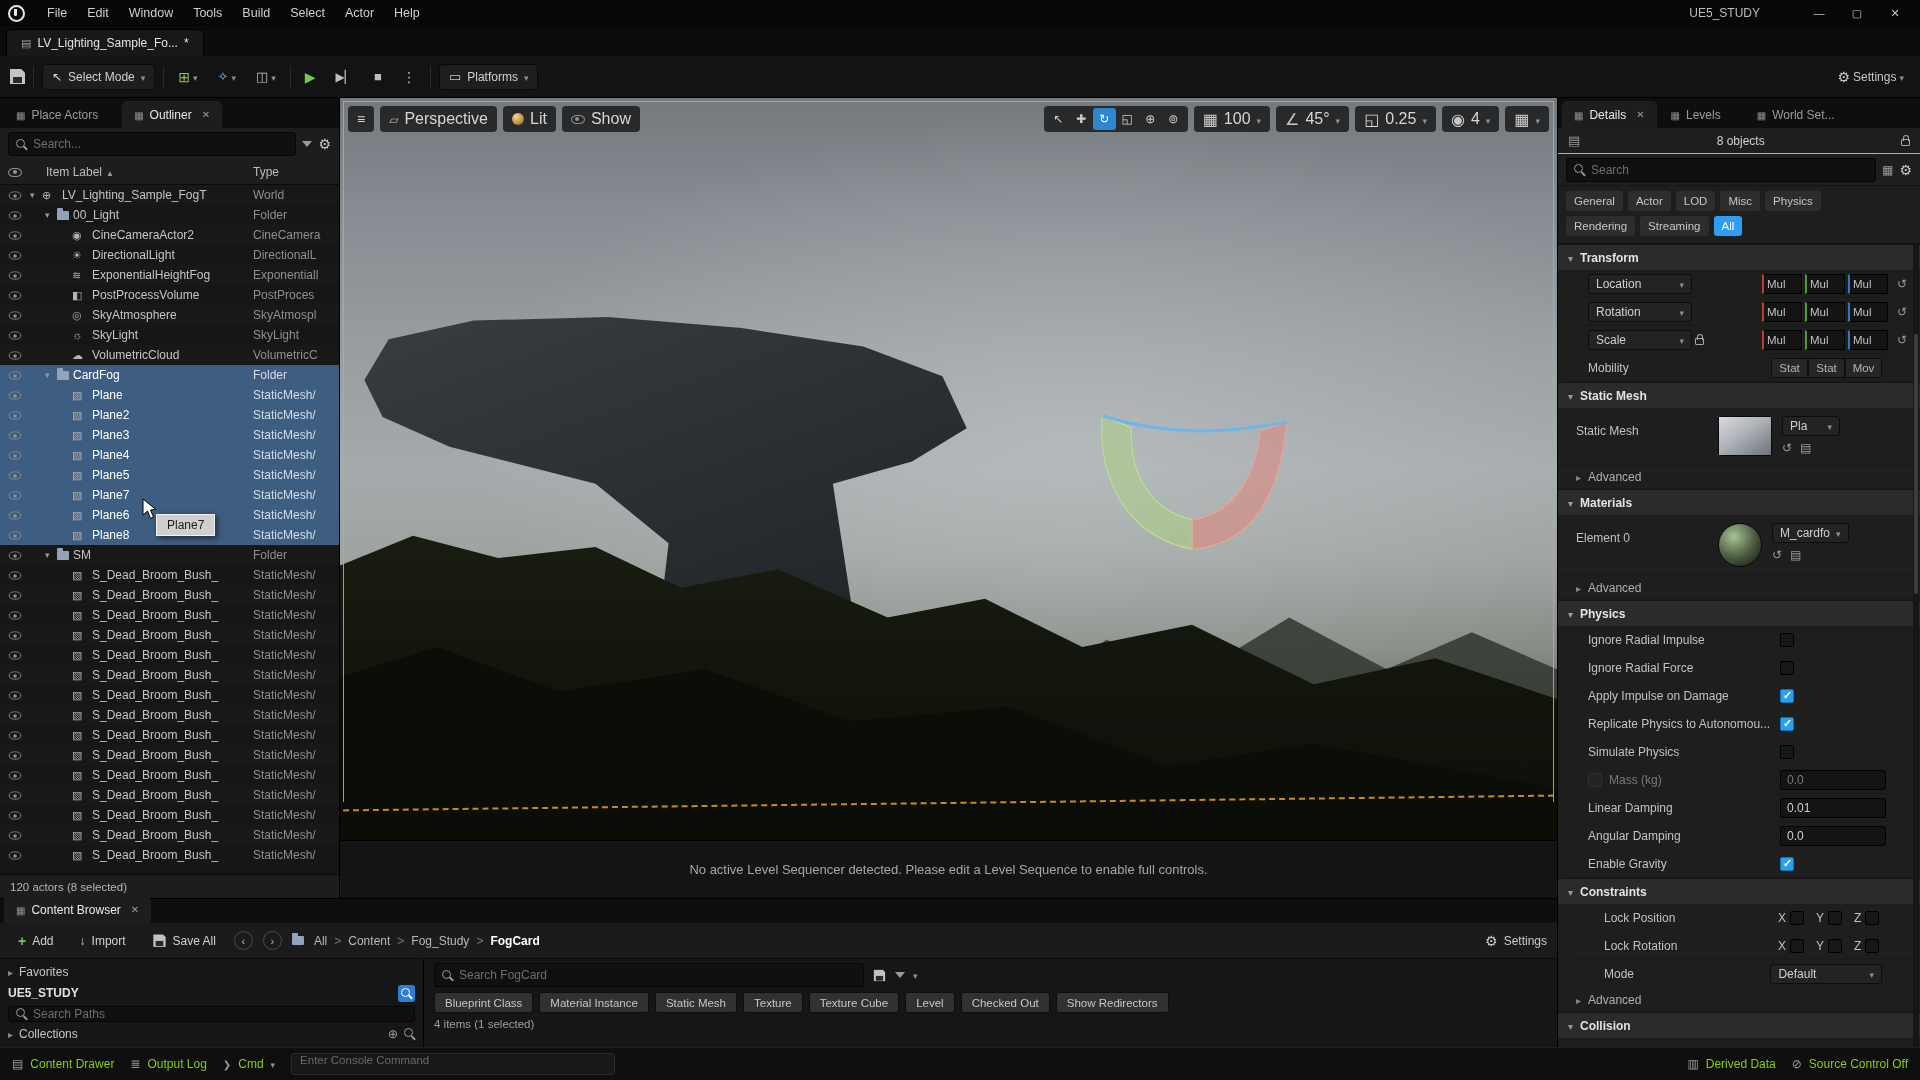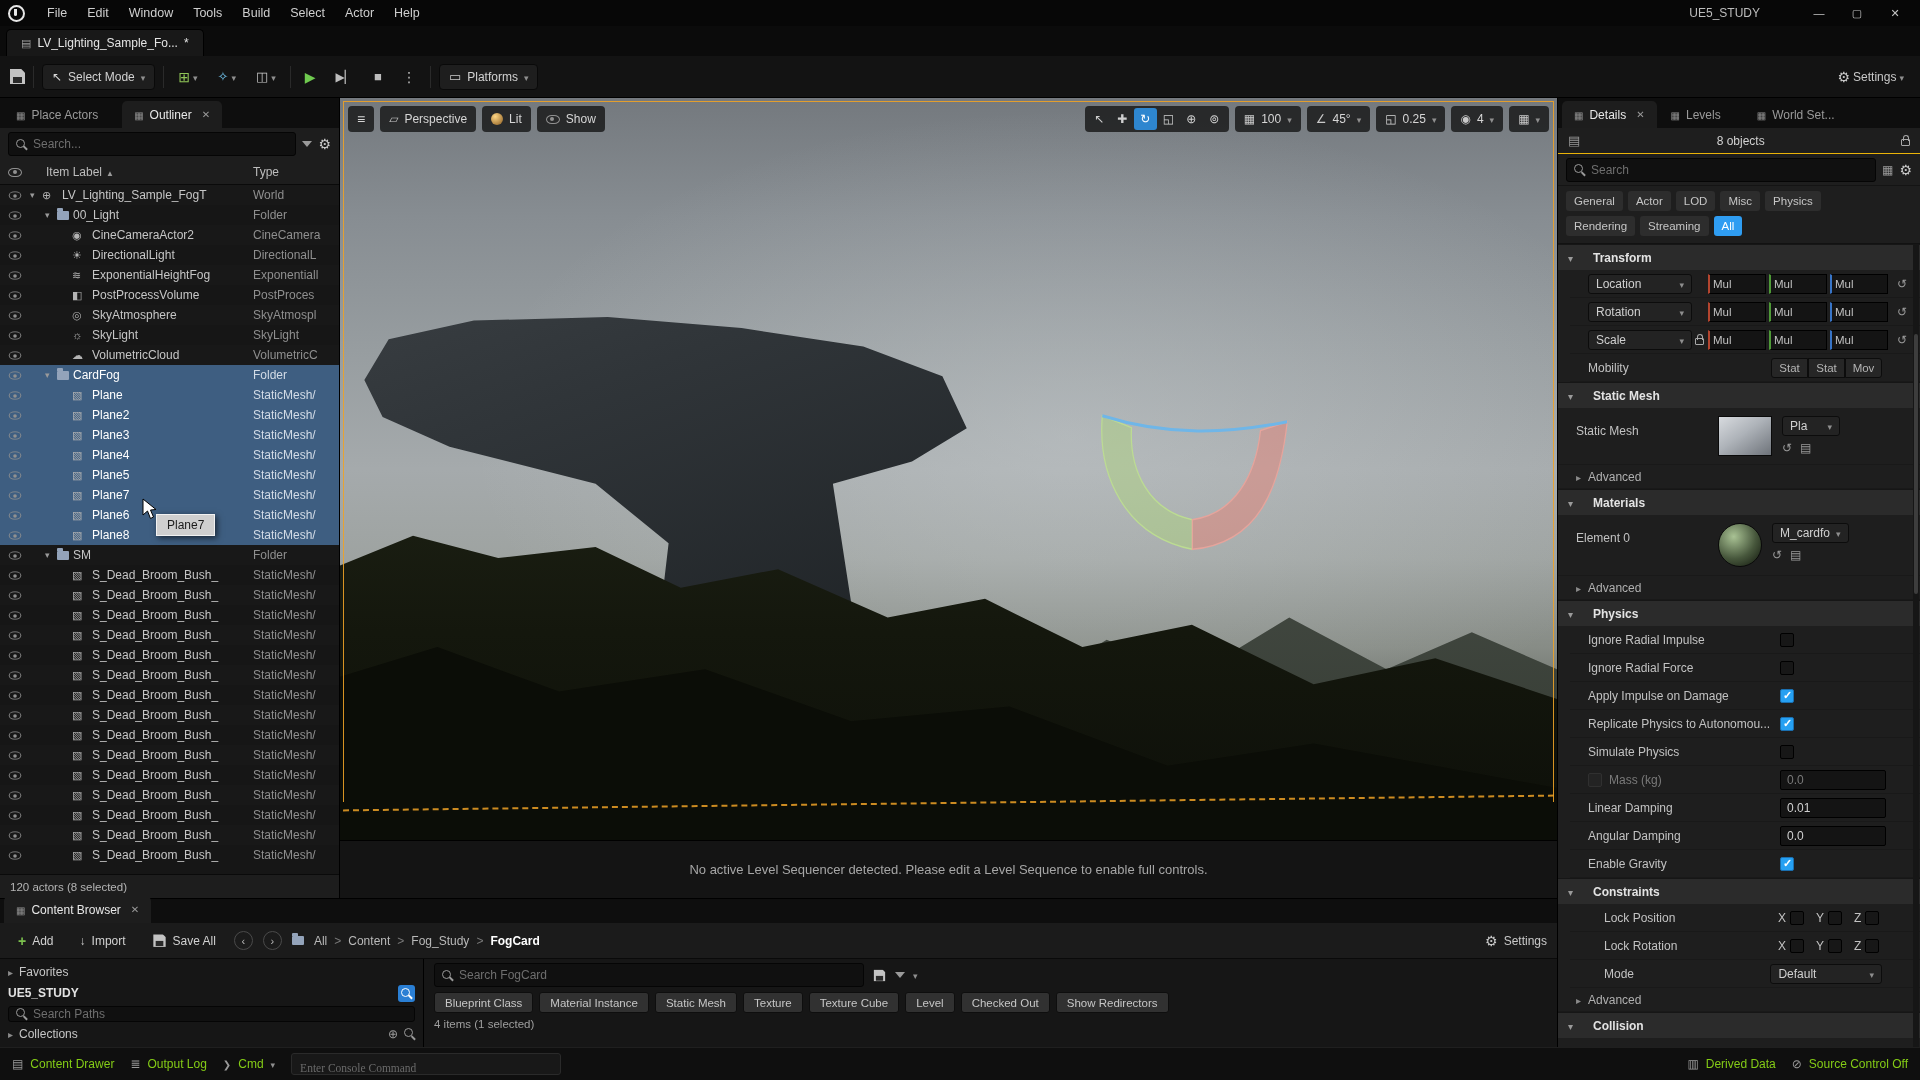--- a/index.html
+++ b/index.html
@@ -105,21 +105,21 @@
   .vp-sky { position:absolute; inset:0; background:linear-gradient(180deg,#74797e 0%,#878d92 16%,#979da0 34%,#a5aaac 50%,#9ea3a1 62%,#878c86 74%,#5c6159 86%,#3a3f37 95%,#2b2f26 100%); }
   .vp-haze { position:absolute; inset:0; background:radial-gradient(ellipse at 60% 46%, rgba(206,211,213,.40), rgba(206,211,213,0) 58%); }
   .vp-midrocks { position:absolute; inset:0; background:linear-gradient(180deg,#4d544d,#333931); clip-path:polygon(54% 100%,57% 79%,63% 73%,70% 78%,78% 70%,86% 77%,93% 72%,100% 77%,100% 100%); opacity:.95; }
   .vp-rock { position:absolute; inset:0; background:linear-gradient(160deg,#43484c 0%,#303539 32%,#1d2124 68%,#121518 100%); clip-path:polygon(2% 38%,4% 32.5%,11% 30%,22% 29.5%,33% 31%,43% 33.5%,49.5% 37.5%,51.5% 44.5%,47% 49%,40.5% 52%,42% 68%,39% 87%,25% 88%,27% 60%,21% 52%,9% 47%,3.5% 43%); }
   .vp-fg { position:absolute; inset:0; background:linear-gradient(180deg,#2f3427 0%,#232819 34%,#14170d 72%,#0d0f09 100%); clip-path:polygon(0 63%,6% 59%,13% 62%,21% 60.5%,28% 66%,36% 63.5%,45% 70%,53% 67.5%,61% 74%,70% 71%,80% 79%,90% 75.5%,100% 81%,100% 100%,0 100%); }
   .vp-fg2 { position:absolute; inset:0; background:#0b0d07; clip-path:polygon(0 78%,8% 74%,18% 80%,30% 77%,42% 84%,55% 82%,68% 90%,80% 87%,100% 93%,100% 100%,0 100%); }
   .fogcard { position:absolute; left:62%; top:40%; width:17%; height:24%; }
   .sel-outline { position:absolute; inset:3px 3px 38px 3px; border:1px solid rgba(238,162,38,.9); border-bottom:none; pointer-events:none; }
   .sel-bottom { position:absolute; left:3px; right:3px; bottom:36px; border-top:2px dashed rgba(238,162,38,.85); transform:rotate(-.7deg); pointer-events:none; }
   .vp-toolbar { position:absolute; top:8px; left:8px; right:8px; display:flex; align-items:center; gap:6px; z-index:10; }
-  .vp-pill { height:26px; background:rgba(18,18,18,.78); border-radius:4px; display:flex; align-items:center; gap:6px; padding:0 9px; color:#d6d6d6; font-size:12px; }
+  .vp-pill { height:26px; background:rgba(18,18,18,.78); border-radius:4px; display:flex; align-items:center; gap:6px; padding:0 9px; color:#d6d6d6; font-size:16px; }
   .vp-group { height:26px; background:rgba(18,18,18,.78); border-radius:4px; display:flex; align-items:center; padding:0 3px; }
   .vbtn { width:23px; height:22px; display:flex; align-items:center; justify-content:center; color:#cfcfcf; border-radius:3px; font-size:12px; }
   .vbtn.active { background:#2e86cf; color:#fff; }
   .vp-spacer { flex:1; }
   .gi-menu::before { content:"≡"; font-size:14px; }
   .gi-persp::before { content:"▱"; font-size:12px; color:#c9c9c9; }
   .gi-lit { width:12px; height:12px; border-radius:50%; background:radial-gradient(circle at 35% 30%,#ffd685,#8a5c20); }
   .gi-select::before { content:"↖"; }
   .gi-move::before { content:"✚"; }
   .gi-rotate::before { content:"↻"; }
@@ -139,27 +139,27 @@
   .d-objects .cnt { flex:1; text-align:center; color:#d2d2d2; }
   .lockicon { width:9px; height:7px; border:1.2px solid #a8a8a8; border-radius:1px; position:relative; display:inline-block; margin-top:4px; }
   .lockicon::before { content:""; position:absolute; top:-5px; left:1px; width:4px; height:5px; border:1.2px solid #a8a8a8; border-bottom:none; border-radius:3px 3px 0 0; }
   .d-search { height:32px; display:flex; align-items:center; gap:6px; padding:0 8px; border-bottom:1px solid #141414; }
   .d-sico { color:#9a9a9a; font-size:12px; }
   .d-filters { padding:5px 8px 7px; display:flex; flex-direction:column; gap:5px; border-bottom:1px solid #121212; }
   .pill-row { display:flex; gap:5px; }
   .pill { height:20px; background:#2d2d2d; border-radius:3px; display:flex; align-items:center; padding:0 8px; color:#c5c5c5; font-size:11.5px; }
   .pill.active { background:#2f9df2; color:#fff; }
   .dbody { flex:1; overflow:hidden; position:relative; }
-  .sect { height:26px; background:#2b2b2b; border-top:1px solid #161616; display:flex; align-items:center; gap:20px; padding-left:10px; color:#e3e3e3; font-weight:bold; font-size:12px; }
+  .sect { height:26px; background:#2b2b2b; border-top:1px solid #161616; display:flex; align-items:center; gap:7px; padding-left:10px; color:#e3e3e3; font-weight:bold; font-size:12px; }
   .sect .tri::before { content:"▾"; color:#9a9a9a; font-weight:normal; font-size:10px; }
   .drow { display:flex; align-items:center; height:28px; padding:0 10px 0 18px; border-bottom:1px solid #191919;margin-left:12px; }
   .plabel { color:#c2c2c2; }
   .trow .tsel { width:104px; height:20px; background:#232323; border:1px solid #0c0c0c; border-radius:3px; display:flex; align-items:center; justify-content:space-between; padding:0 7px; color:#d0d0d0; }
   .tvals { display:flex; gap:3px; margin-left:auto; margin-right:6px; }
-  .axis { width:58px; height:20px; background:#141414; border:1px solid #000; display:flex; align-items:center; padding-left:3px; color:#c0c0c0; overflow:hidden; font-size:11.5px; }
+  .axis { width:40px; height:20px; background:#141414; border:1px solid #000; display:flex; align-items:center; padding-left:3px; color:#c0c0c0; overflow:hidden; font-size:11.5px; }
   .ax-x { border-left:2px solid #b3452f; }
   .ax-y { border-left:2px solid #4e9a37; }
   .ax-z { border-left:2px solid #3874c6; }
   .reset { width:16px; color:#9a9a9a; text-align:center; }
   .reset::before { content:"↺"; }
   .lkslot { width:14px; display:flex; justify-content:center; }
   .lk { display:none; }
   .lk.lk-true { display:inline-block; }
   .seg { display:flex; margin-left:auto; margin-right:28px; }
   .seg-btn { width:37px; height:20px; background:#262626; border:1px solid #0c0c0c; color:#b5b5b5; display:flex; align-items:center; justify-content:center; overflow:hidden; font-size:11.5px; }
@@ -223,21 +223,21 @@
   .cb-status { color:#9f9f9f; font-size:11.5px; }
 
   
   .statusbar { height:33px; background:#0f0f0f; border-top:1px solid #1f1f1f; display:flex; align-items:center; gap:16px; padding:0 12px; }
   .sb-item { display:flex; align-items:center; gap:7px; color:#84cc16; }
   .sb-ico::before { content:"▤"; color:#9a9a9a; }
   .sb-log::before { content:"≣"; color:#9a9a9a; }
   .sb-cmd::before { content:"❯"; color:#9a9a9a; font-size:10px; }
   .sb-dd::before { content:"▥"; color:#9a9a9a; }
   .sb-sc::before { content:"⊘"; color:#9a9a9a; }
-  .console { width:270px; height:22px; background:#181818; border:1px solid #2a2a2a; border-radius:3px; display:flex; align-items:flex-end; padding:0 8px;font-family:Liberation Serif, serif; }
+  .console { width:324px; height:22px; background:#181818; border:1px solid #2a2a2a; border-radius:3px; display:flex; align-items:flex-start; padding:0 8px; }
   .console input { flex:1; background:transparent; border:none; outline:none; color:#cfcfcf; font-size:11.5px; font-family:inherit; }
   .console input::placeholder { color:#6a6a6a; }
   .sb-spacer { flex:1; }
 </style>
 </head>
 <body>
 
 <div class="app">
 
   <div class="menubar">

